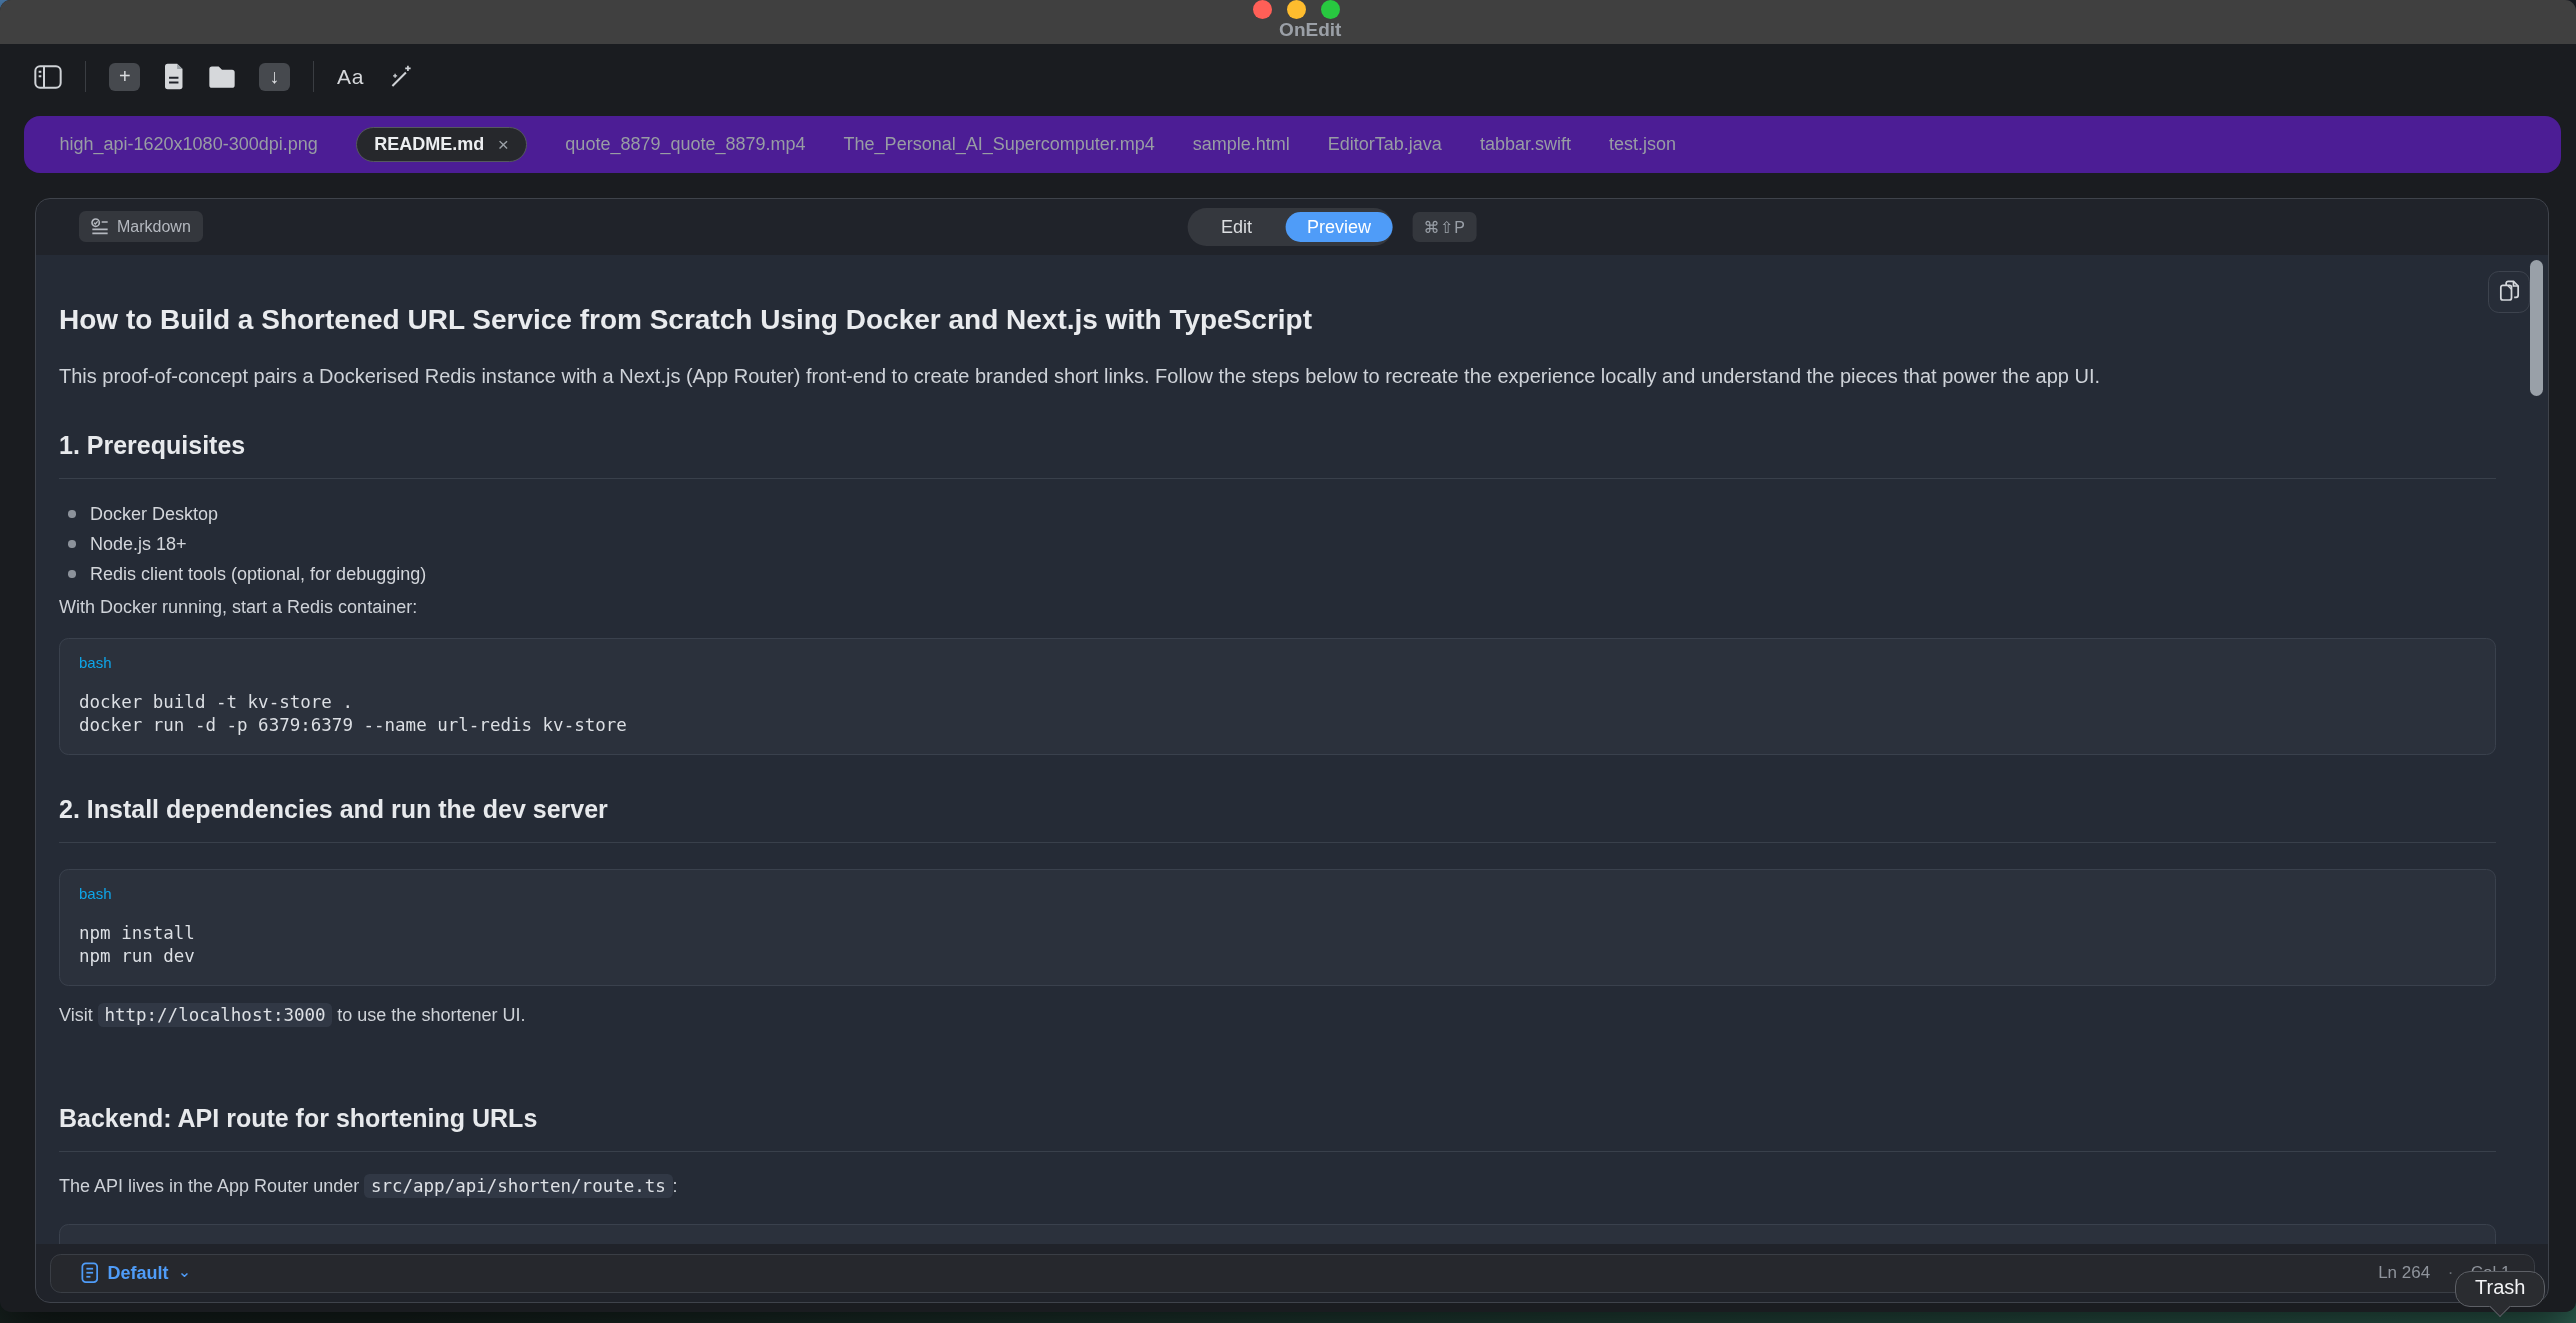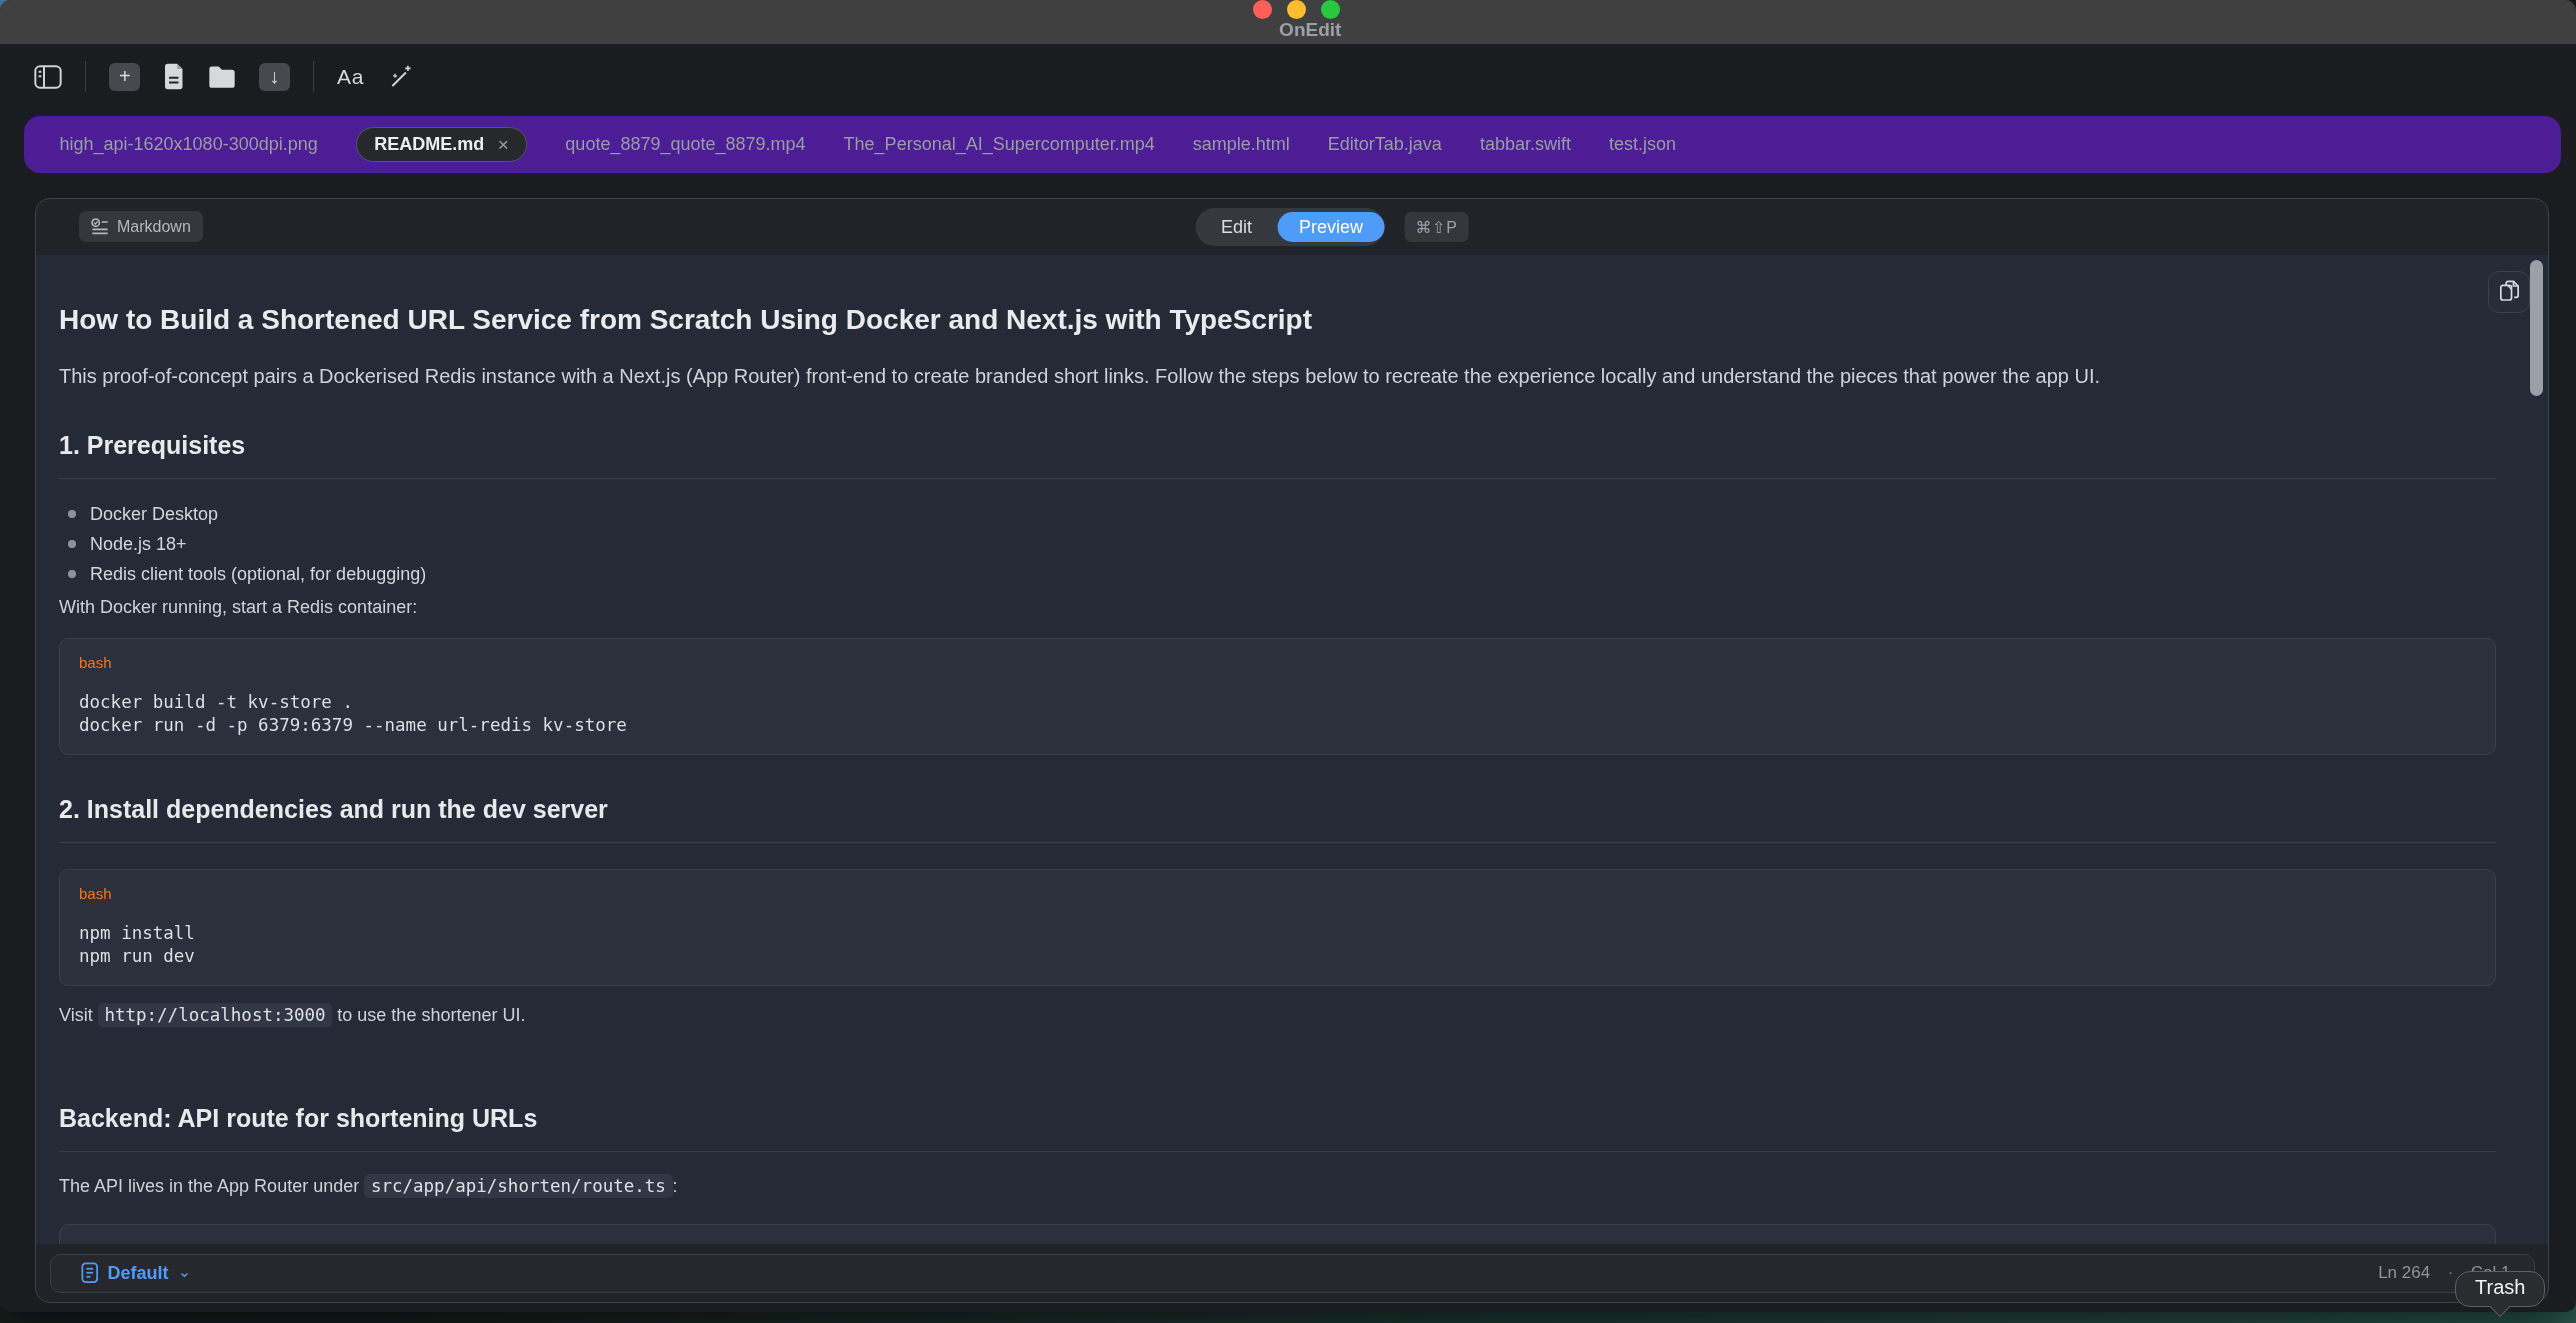--- a/index.html
+++ b/index.html
@@ -51,21 +51,21 @@
   .mode-badge {
     position:absolute; left:43px; top:12px; height:31px; padding:0 12px;
     background:#34373d; border-radius:6.7px; display:flex; align-items:center; gap:8px;
     color:#b4b8bf; font-size:16px;
   }
   .header-center {
     position:absolute; left:calc(50% + 40px); top:9.4px; transform:translateX(-50%);
     display:flex; align-items:center; gap:20px;
   }
   .seg { display:flex; background:#35383e; border-radius:19px; height:38px; align-items:center; }
-  .seg-edit { width:82px; text-align:center; font-size:18px; color:#dcdee1; }
+  .seg-edit { width:98px; text-align:center; font-size:18px; color:#dcdee1; }
   .seg-preview {
     height:30px; padding:0 21.5px; display:flex; align-items:center;
     background:#4f9cf8; border-radius:19px; color:#ffffff; font-size:18px;
   }
   .shortcut { height:30px; padding:0 10.8px; background:#34373d; border-radius:6.7px; display:flex; align-items:center; font-size:16px; color:#9aa0a8; letter-spacing:0.7px; }
   
   .content {
     position:absolute; left:0; right:0; top:56px; bottom:58px;
     background:#252b36; overflow:hidden; padding:0 52px 0 23px;
   }
@@ -82,21 +82,21 @@
   .doc li::before { content:""; position:absolute; left:9.4px; top:11.4px; width:7.4px; height:7.4px; border-radius:50%; background:#8c929b; }
   .para { margin-top:8px; font-size:18px; color:#ced2d8; }
   .para-visit { margin-top:19px; }
   .para-api { margin-top:24px; }
   .codeblock {
     margin-top:20px; background:#2b313c; border:1.3px solid #3a414d; border-radius:9.4px;
     padding:15px 19px 17.5px 19px;
   }
   .cb-2 { margin-top:25.6px; }
   .cb-3 { margin-top:27px; height:87px; }
-  .code-lang { font-size:15px; color:#f97316; font-family:"Liberation Sans", sans-serif; }
+  .code-lang { font-size:15px; color:#0ea5e9; font-family:"Liberation Sans", sans-serif; }
   .code-lines { margin-top:20px; }
   .code-line { font-family:"DejaVu Sans Mono", monospace; font-size:17.5px; line-height:23px; color:#dcdfe4; white-space:pre; }
   .inline-code {
     font-family:"DejaVu Sans Mono", monospace; font-size:17.5px; color:#dde0e5;
     background:#313845; border-radius:5.4px; padding:2px 6.7px;
   }
   
   .scroll-thumb { position:absolute; right:4.7px; top:61px; width:13.5px; height:136px; border-radius:6.7px; background:#99a0a8; }
   .copy-btn {
     position:absolute; right:18px; top:72px; width:42px; height:42px;

